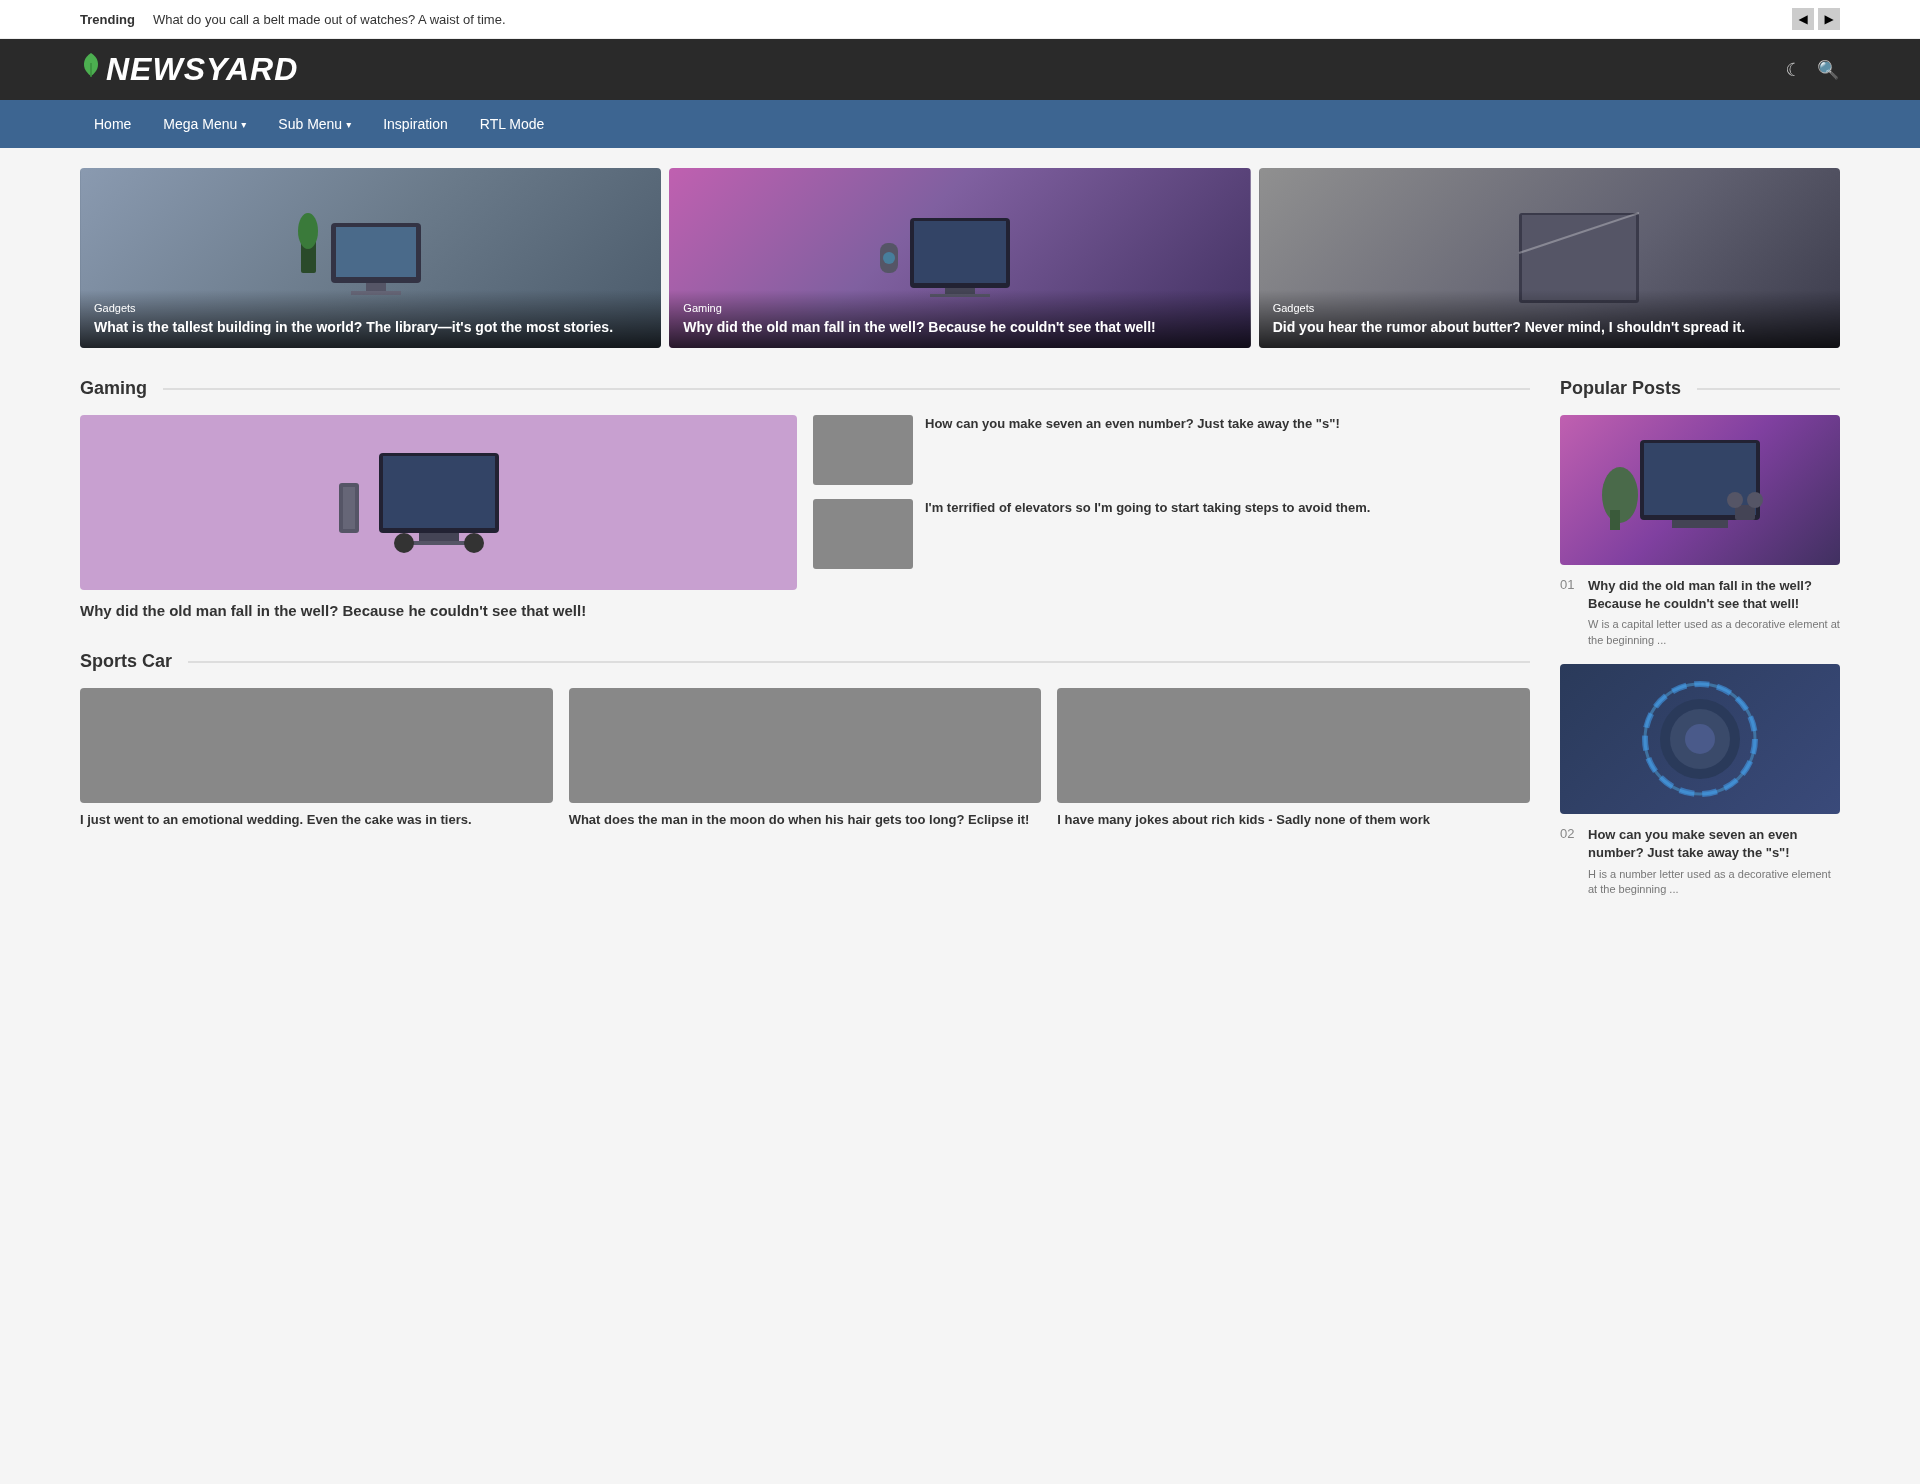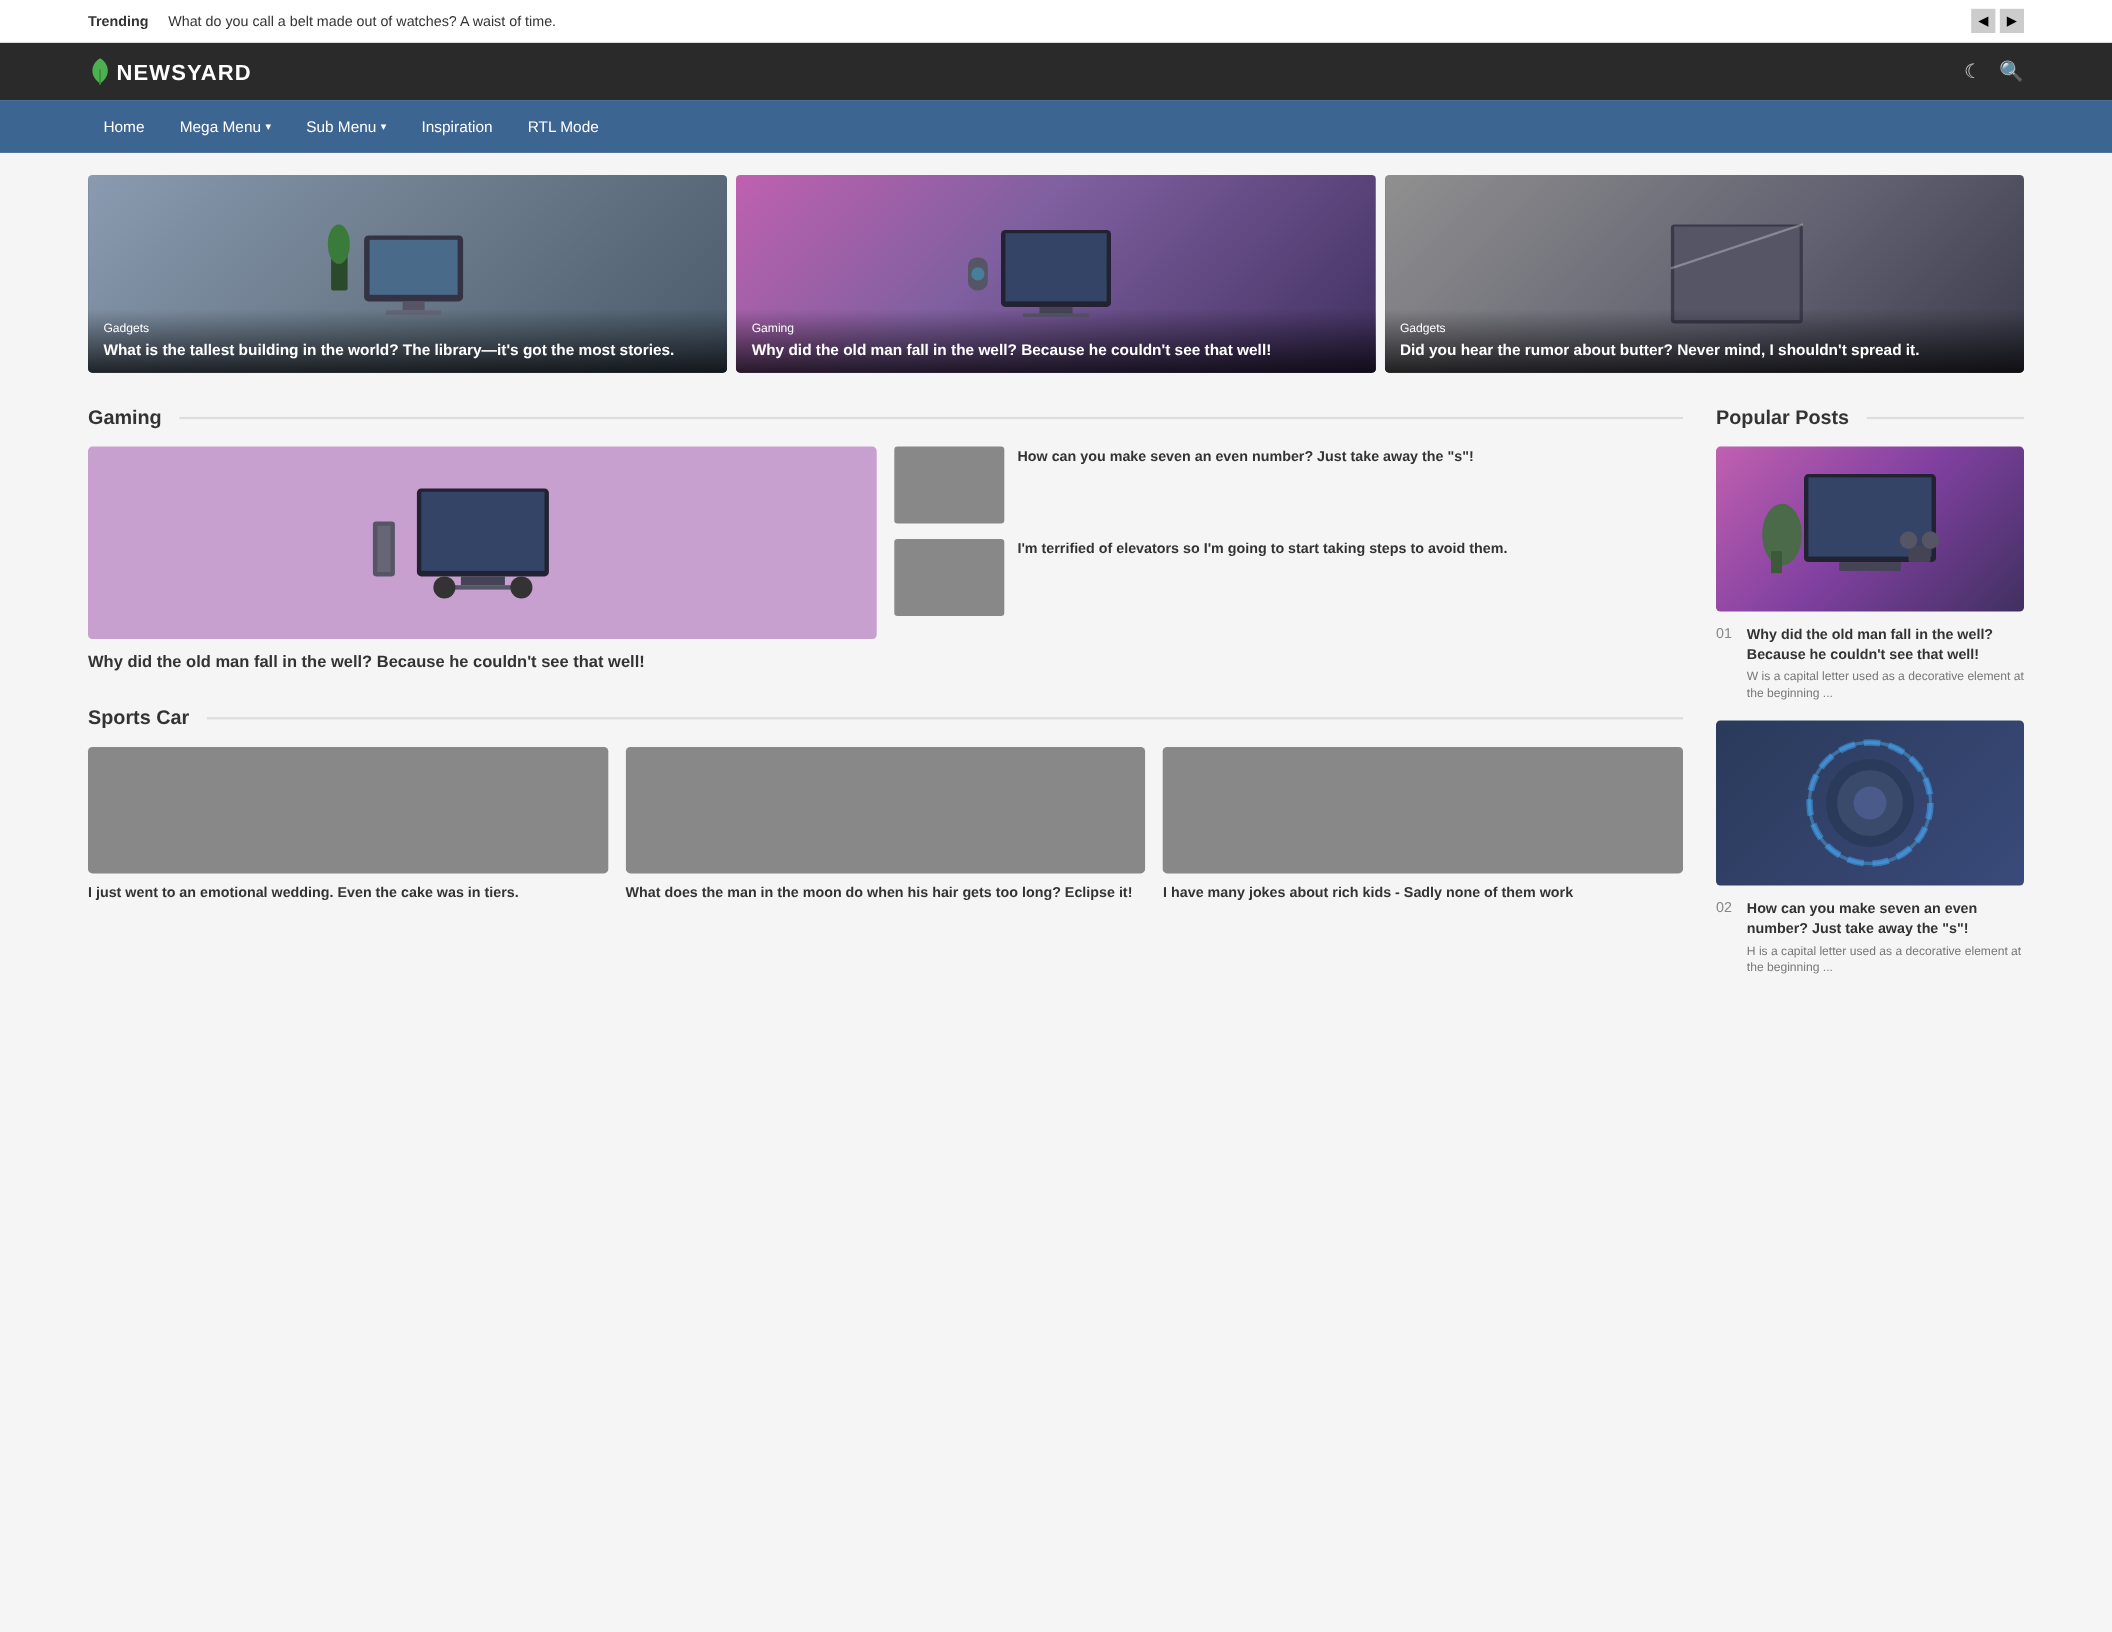--- a/index.html
+++ b/index.html
@@ -30,27 +30,28 @@
     
     .header {
       background: #2a2a2a;
       padding: 12px 80px;
       display: flex;
       align-items: center;
       justify-content: space-between;
     }
     .logo {
       display: flex;
-      align-items: flex-end;
+      align-items: flex-start;
       gap: 4px;
       color: #fff;
-      font-size: 20px;
+      font-size: 32px;
       font-weight: bold;
       letter-spacing: 1px;
       text-transform: uppercase;
+      font-style: italic;
     }
     .logo-leaf {
       width: 22px;
       height: 28px;
     }
     .header-icons { display: flex; gap: 16px; color: #ccc; font-size: 18px; cursor: pointer; }
 
     
     .nav {
       background: #3d6591;
@@ -464,21 +465,21 @@
           <ellipse cx="120" cy="65" rx="30" ry="30" fill="#3a4a6a"></ellipse>
           <circle cx="120" cy="65" r="15" fill="#4a5a8a"></circle>
           <ellipse cx="120" cy="65" rx="55" ry="55" fill="none" stroke="#44aaff" stroke-width="6" stroke-dasharray="15 8" opacity="0.5"></ellipse>
         </svg>
       </div>
 
       <div class="popular-item">
         <div class="num">02</div>
         <div class="pop-content">
           <div class="pop-title">How can you make seven an even number? Just take away the "s"!</div>
-          <div class="pop-excerpt">H is a capital letter used as a decorative element at the beginning ...</div>
+          <div class="pop-excerpt">H is a number letter used as a decorative element at the beginning ...</div>
         </div>
       </div>
 
     </div>
 
   </div>
 
 </div>
 
 </body></html>

